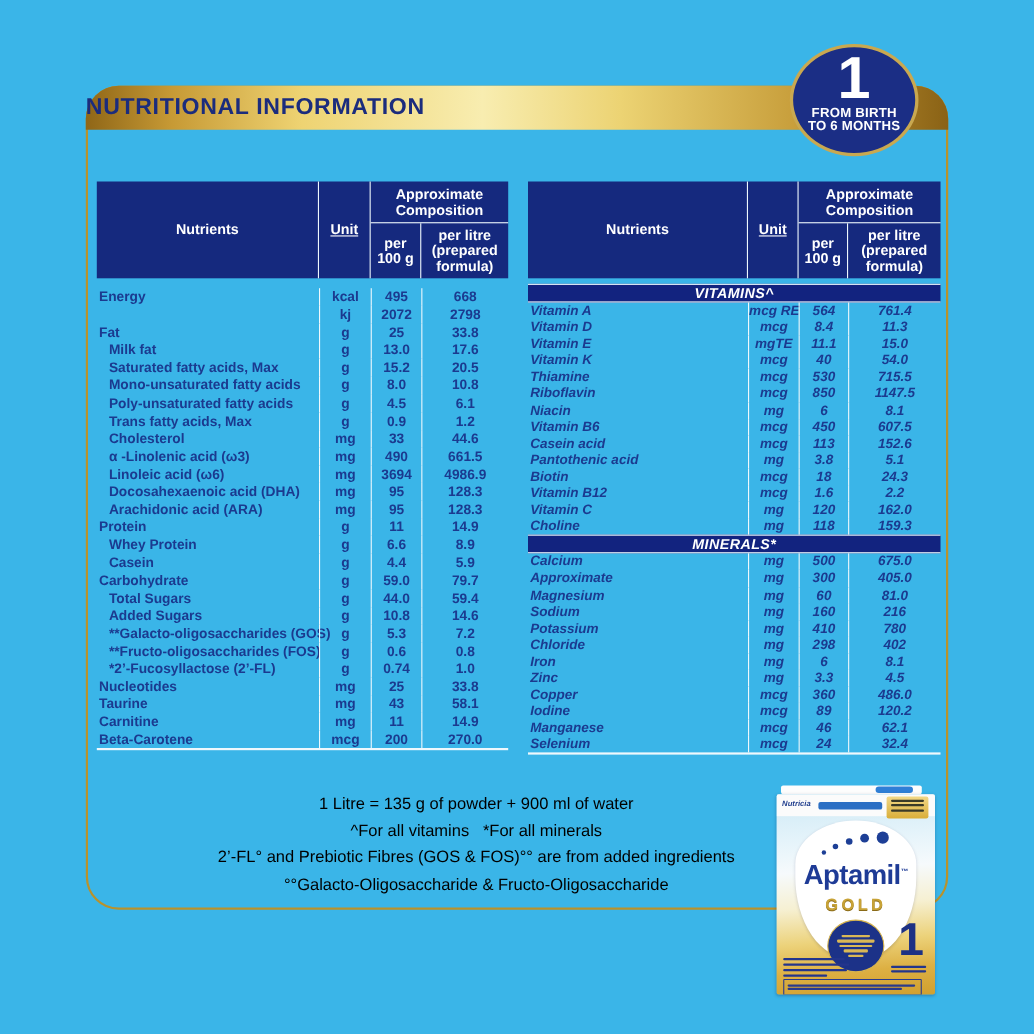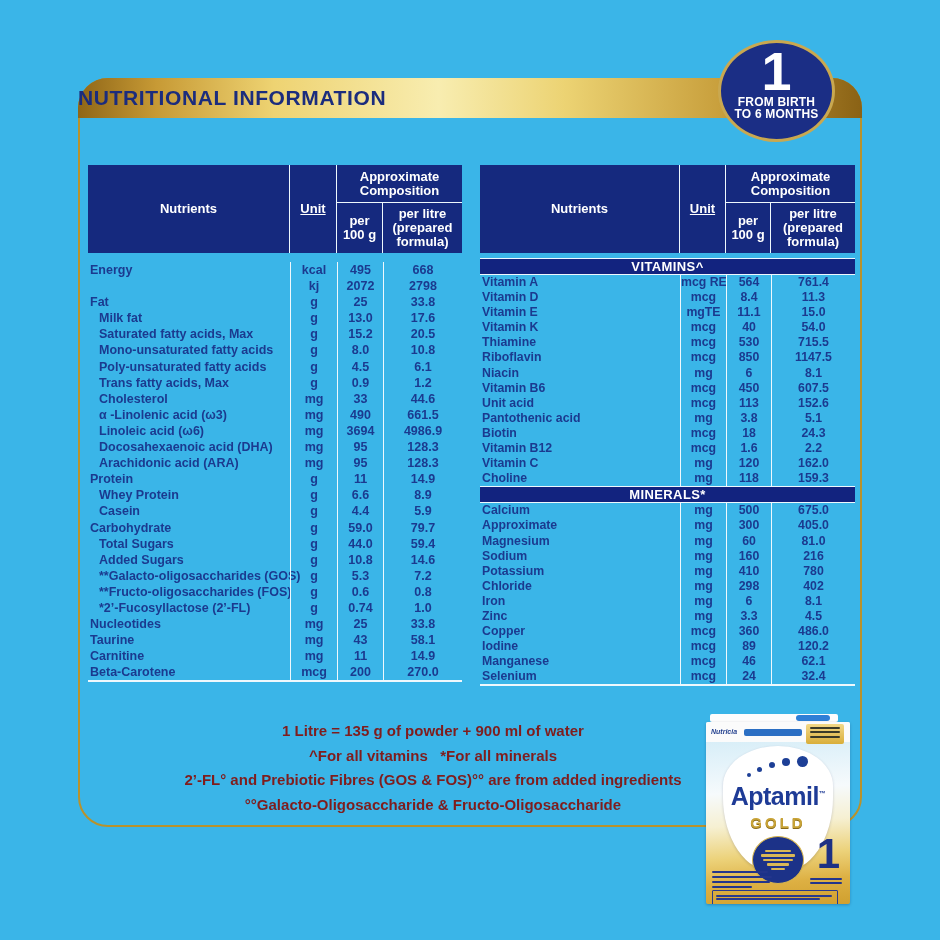--- a/index.html
+++ b/index.html
@@ -40,40 +40,40 @@
   .hcell { color:#fff; font-weight:bold; font-size:13px; display:flex; align-items:center;
            justify-content:center; text-align:center; line-height:14px; box-sizing:border-box; }
   .h-nutrients { grid-row:1/3; grid-column:1; border-right:1.6px solid #eef8fd; }
   .h-unit      { grid-row:1/3; grid-column:2; border-right:1.6px solid #eef8fd;text-decoration:underline; }
   .h-approx    { grid-row:1;   grid-column:3/5; border-bottom:1.6px solid #eef8fd; padding:0 6px 0 6px; }
   .h-per100    { grid-row:2;   grid-column:3; border-right:1.6px solid #eef8fd; }
   .h-perlitre  { grid-row:2;   grid-column:4; }
 
   .tbody { border-bottom:2.5px solid #eef8fd; }
   #left-table .tbody  { margin-top:9px; }
-  #right-table .tbody { margin-top:5px; }
+  #right-table .tbody { margin-top:5px;font-style:italic; }
   .trow { display:grid; }
   .trow-l { grid-template-columns:202px 47px 46px 79px; height:16.1px; }
   .trow-r { grid-template-columns:200px 46px 45px 84px; height:15.1px; }
   .cell { color:#1b3a8f; font-weight:bold; font-size:12.5px; white-space:nowrap; box-sizing:border-box; }
   .trow-l .cell { line-height:16.1px; }
   .trow-r .cell { line-height:15.1px; font-size:12.3px; }
   .cname { padding-left:2px; }
   .cname.ind { padding-left:11px; }
   .cunit, .cval { text-align:center; border-left:1.6px solid #eef8fd; }
   .band {
     background:#12237f; color:#fff; font-weight:bold; font-size:13px; text-align:center;
     height:17px; line-height:15px; letter-spacing:0.4px; box-sizing:border-box;
     border-top:1.5px solid #eef8fd; border-bottom:1.5px solid #eef8fd;
   }
 
   
   .footnotes {
     position:absolute; left:88px; top:719px; width:690px; text-align:center;
-    color:#7f1d1d; font-weight:bold; font-size:15px; line-height:24.5px; z-index:2;
+    color:#000000; font-weight:normal; font-size:15px; line-height:24.5px; z-index:2;
   }
 
   
   .product-box { position:absolute; left:706px; top:714px; width:144px; height:192px; z-index:7; }
   .pb-topsliver { position:absolute; left:4px; top:0; width:128px; height:8px; background:#fdfdfd; border-radius:2px; }
   .pb-toppill { position:absolute; left:90px; top:1px; width:34px; height:6px; background:#2f7fd6; border-radius:3px; }
   .pb-main {
     position:absolute; left:0; top:8px; width:144px; height:182px; border-radius:2px; overflow:hidden;
     background:linear-gradient(176deg,#cde9f5 0%,#e4f3fa 22%,#f6fafc 38%,#f6f0d2 55%,#ecd27a 72%,#ddb043 86%,#d0a02f 100%);
     box-shadow:0 1px 3px rgba(0,0,50,0.25);
@@ -349,21 +349,21 @@
         <div class="cell cval">6</div>
         <div class="cell cval">8.1</div>
       </div>
       <div class="trow trow-r">
         <div class="cell cname">Vitamin B6</div>
         <div class="cell cunit">mcg</div>
         <div class="cell cval">450</div>
         <div class="cell cval">607.5</div>
       </div>
       <div class="trow trow-r">
-        <div class="cell cname">Unit acid</div>
+        <div class="cell cname">Casein acid</div>
         <div class="cell cunit">mcg</div>
         <div class="cell cval">113</div>
         <div class="cell cval">152.6</div>
       </div>
       <div class="trow trow-r">
         <div class="cell cname">Pantothenic acid</div>
         <div class="cell cunit">mg</div>
         <div class="cell cval">3.8</div>
         <div class="cell cval">5.1</div>
       </div>

